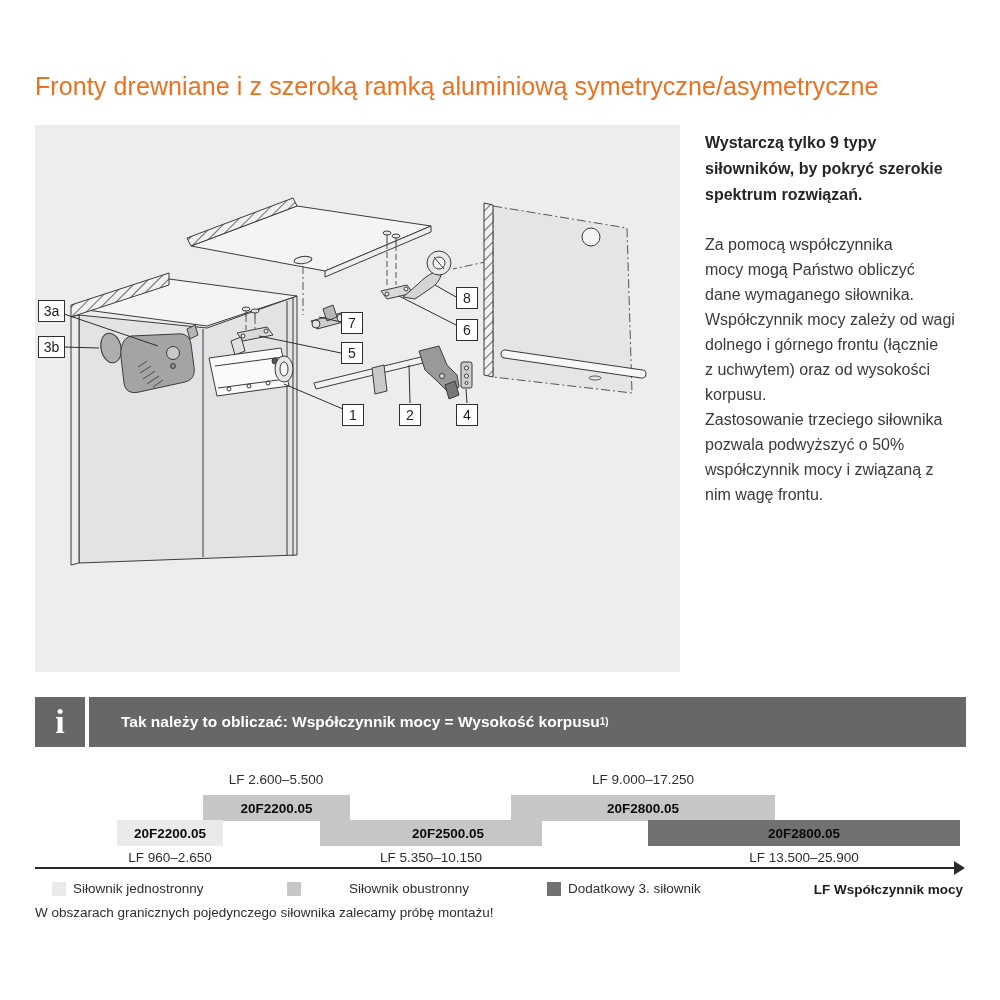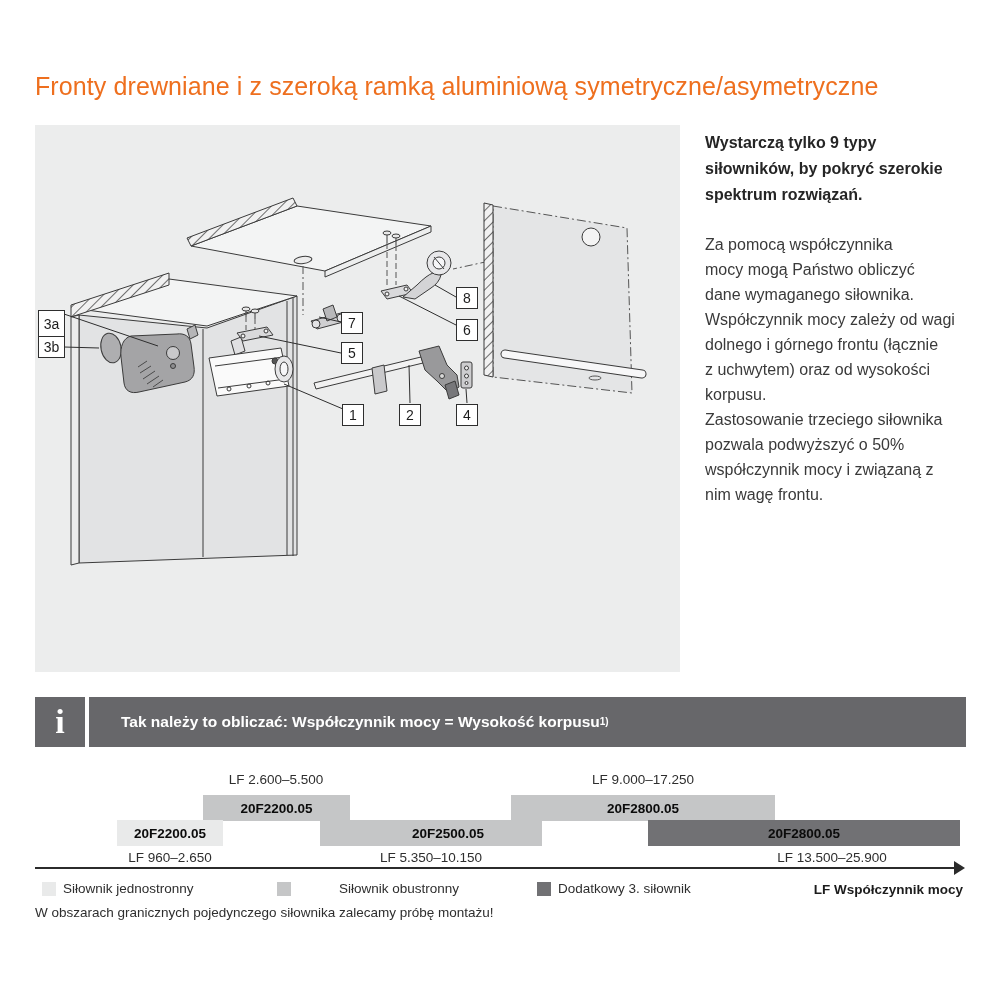--- a/index.html
+++ b/index.html
@@ -61,21 +61,21 @@
     font-size:13.5px;font-weight:700;color:#0b0b0b;box-sizing:border-box;white-space:nowrap;
   }
   #axis-line{position:absolute;left:0;top:99px;width:921px;height:2px;background:#2b2b2b;}
   #axis-arrow{
     position:absolute;left:919px;top:93px;width:0;height:0;
     border-left:11px solid #2b2b2b;border-top:7px solid transparent;border-bottom:7px solid transparent;
   }
 
   
   #legend{left:35px;top:881px;width:930px;height:20px;font-size:13.5px;color:#2e2e2e;}
-  .leg-item{position:absolute;display:flex;align-items:center;gap:7px;white-space:nowrap;}
+  .leg-item{position:absolute;display:flex;align-items:center;gap:7px;white-space:nowrap;margin-left:10px;}
   .swatch{width:14px;height:14px;flex:0 0 auto;}
   #legend .axis-name{position:absolute;right:2px;top:1px;font-weight:700;color:#1c1c1c;white-space:nowrap;}
 
   
   #footnote{left:35px;top:905px;width:930px;font-size:13.5px;color:#2e2e2e;}
 </style>
 </head>
 <body>
 
 <div class="abs" id="page-title">Fronty drewniane i z szeroką ramką aluminiową symetryczne/asymetryczne</div>
@@ -218,21 +218,21 @@
       <line x1="306" y1="197" x2="284" y2="192"></line>
       <line x1="306" y1="228" x2="224" y2="211"></line>
       <line x1="308" y1="284" x2="249" y2="259"></line>
       <line x1="375" y1="278" x2="374" y2="240"></line>
       <line x1="432" y1="278" x2="431" y2="264"></line>
       <line x1="421" y1="200" x2="364" y2="171"></line>
       <line x1="421" y1="172" x2="400" y2="160"></line>
     </g>
   </svg>
 
-  <div class="calloutbox" style="left:3px;top:185px;width:27px;height:28px;">3a</div>
+  <div class="calloutbox" style="left:3px;top:175px;width:27px;height:22px;">3a</div>
   <div class="calloutbox" style="left:3px;top:211px;width:27px;height:22px;">3b</div>
   <div class="calloutbox" style="left:306px;top:187px;width:22px;height:22px;">7</div>
   <div class="calloutbox" style="left:306px;top:217px;width:22px;height:22px;">5</div>
   <div class="calloutbox" style="left:421px;top:162px;width:22px;height:22px;">8</div>
   <div class="calloutbox" style="left:421px;top:194px;width:22px;height:22px;">6</div>
   <div class="calloutbox" style="left:307px;top:279px;width:22px;height:22px;">1</div>
   <div class="calloutbox" style="left:364px;top:279px;width:22px;height:22px;">2</div>
   <div class="calloutbox" style="left:421px;top:279px;width:22px;height:22px;">4</div>
 </div>
 
@@ -268,21 +268,21 @@
 
   <div class="bar" style="left:168px;top:27px;width:147px;background:#C5C6C7;">20F2200.05</div>
   <div class="bar" style="left:476px;top:27px;width:264px;background:#C5C6C7;">20F2800.05</div>
 
   <div class="bar" style="left:82px;top:52px;width:106px;background:#E9EAEA;">20F2200.05</div>
   <div class="bar" style="left:285px;top:52px;width:222px;background:#C5C6C7;padding-left:34px;">20F2500.05</div>
   <div class="bar" style="left:613px;top:52px;width:312px;background:#717174;">20F2800.05</div>
 
   <div class="rangelabel" style="left:135px;top:82px;">LF 960–2.650</div>
   <div class="rangelabel" style="left:396px;top:82px;">LF 5.350–10.150</div>
-  <div class="rangelabel" style="left:769px;top:82px;margin-left:28px;">LF 13.500–25.900</div>
+  <div class="rangelabel" style="left:769px;top:82px;">LF 13.500–25.900</div>
 
   <div id="axis-line"></div>
   <div id="axis-arrow"></div>
 </div>
 
 <div class="abs" id="legend">
   <div class="leg-item" style="left:7px;top:0;">
     <span class="swatch" style="background:#E9EAEA;"></span>
     <span>Siłownik jednostronny</span>
   </div>

